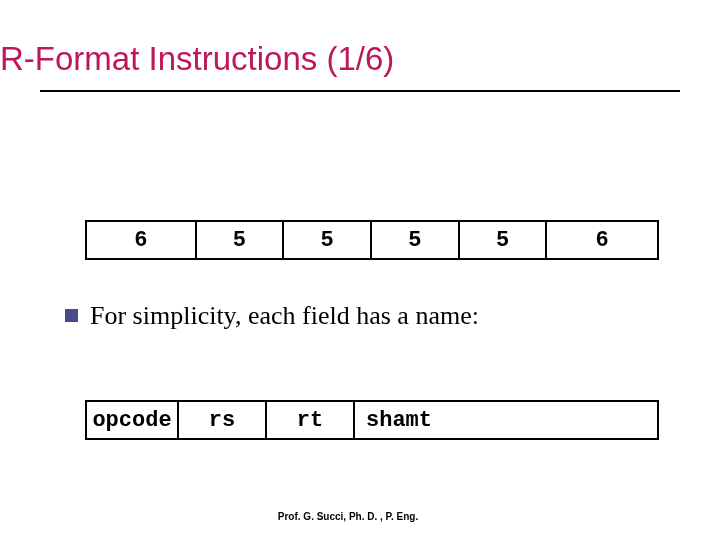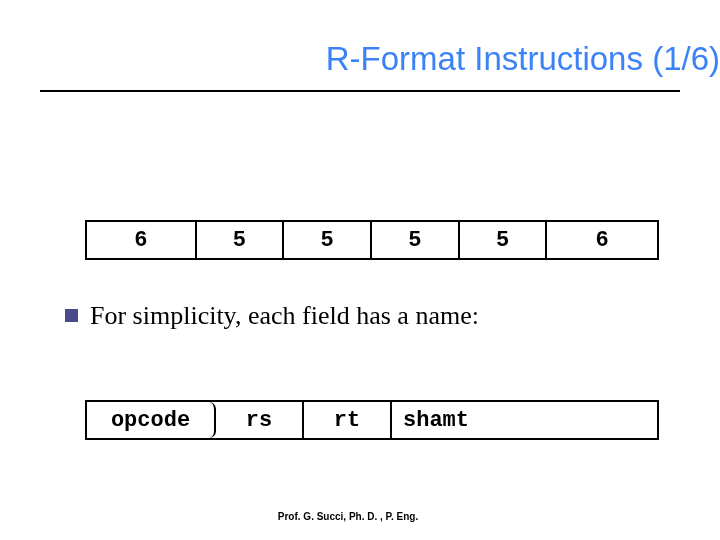--- a/index.html
+++ b/index.html
@@ -16,24 +16,24 @@
     width: 720px;
     height: 540px;
     position: relative;
     box-sizing: border-box;
   }
   .title {
     position: absolute;
     top: 40px;
     left: 0;
     width: 720px;
-    text-align: right;
+    text-align: left;
     font-size: 33px;
     font-family: Verdana, Geneva, sans-serif;
-    color: #3b82f6;
+    color: #be185d;
   }
   .underline {
     position: absolute;
     top: 90px;
     left: 40px;
     width: 640px;
     height: 2px;
     background: #000;
   }
   .bullet-block {
@@ -72,21 +72,21 @@
     align-items: center;
     justify-content: center;
     font-family: "Courier New", Courier, monospace;
     font-weight: bold;
     font-size: 22px;
     box-sizing: border-box;
   }
   .field-cell:last-child { border-right: none; }
   .w6 { width: 110px; }
   .w5 { width: 88px; }
-  .wname6 { width: 129px; border-radius: 7px; }
+  .wname6 { width: 92px; }
   .wname5 { width: 88px; }
   .footer {
     position: absolute;
     bottom: 18px;
     left: 0;
     width: 696px;
     text-align: center;
     font-size: 10px;
     font-weight: bold;
     font-family: Arial, sans-serif;

